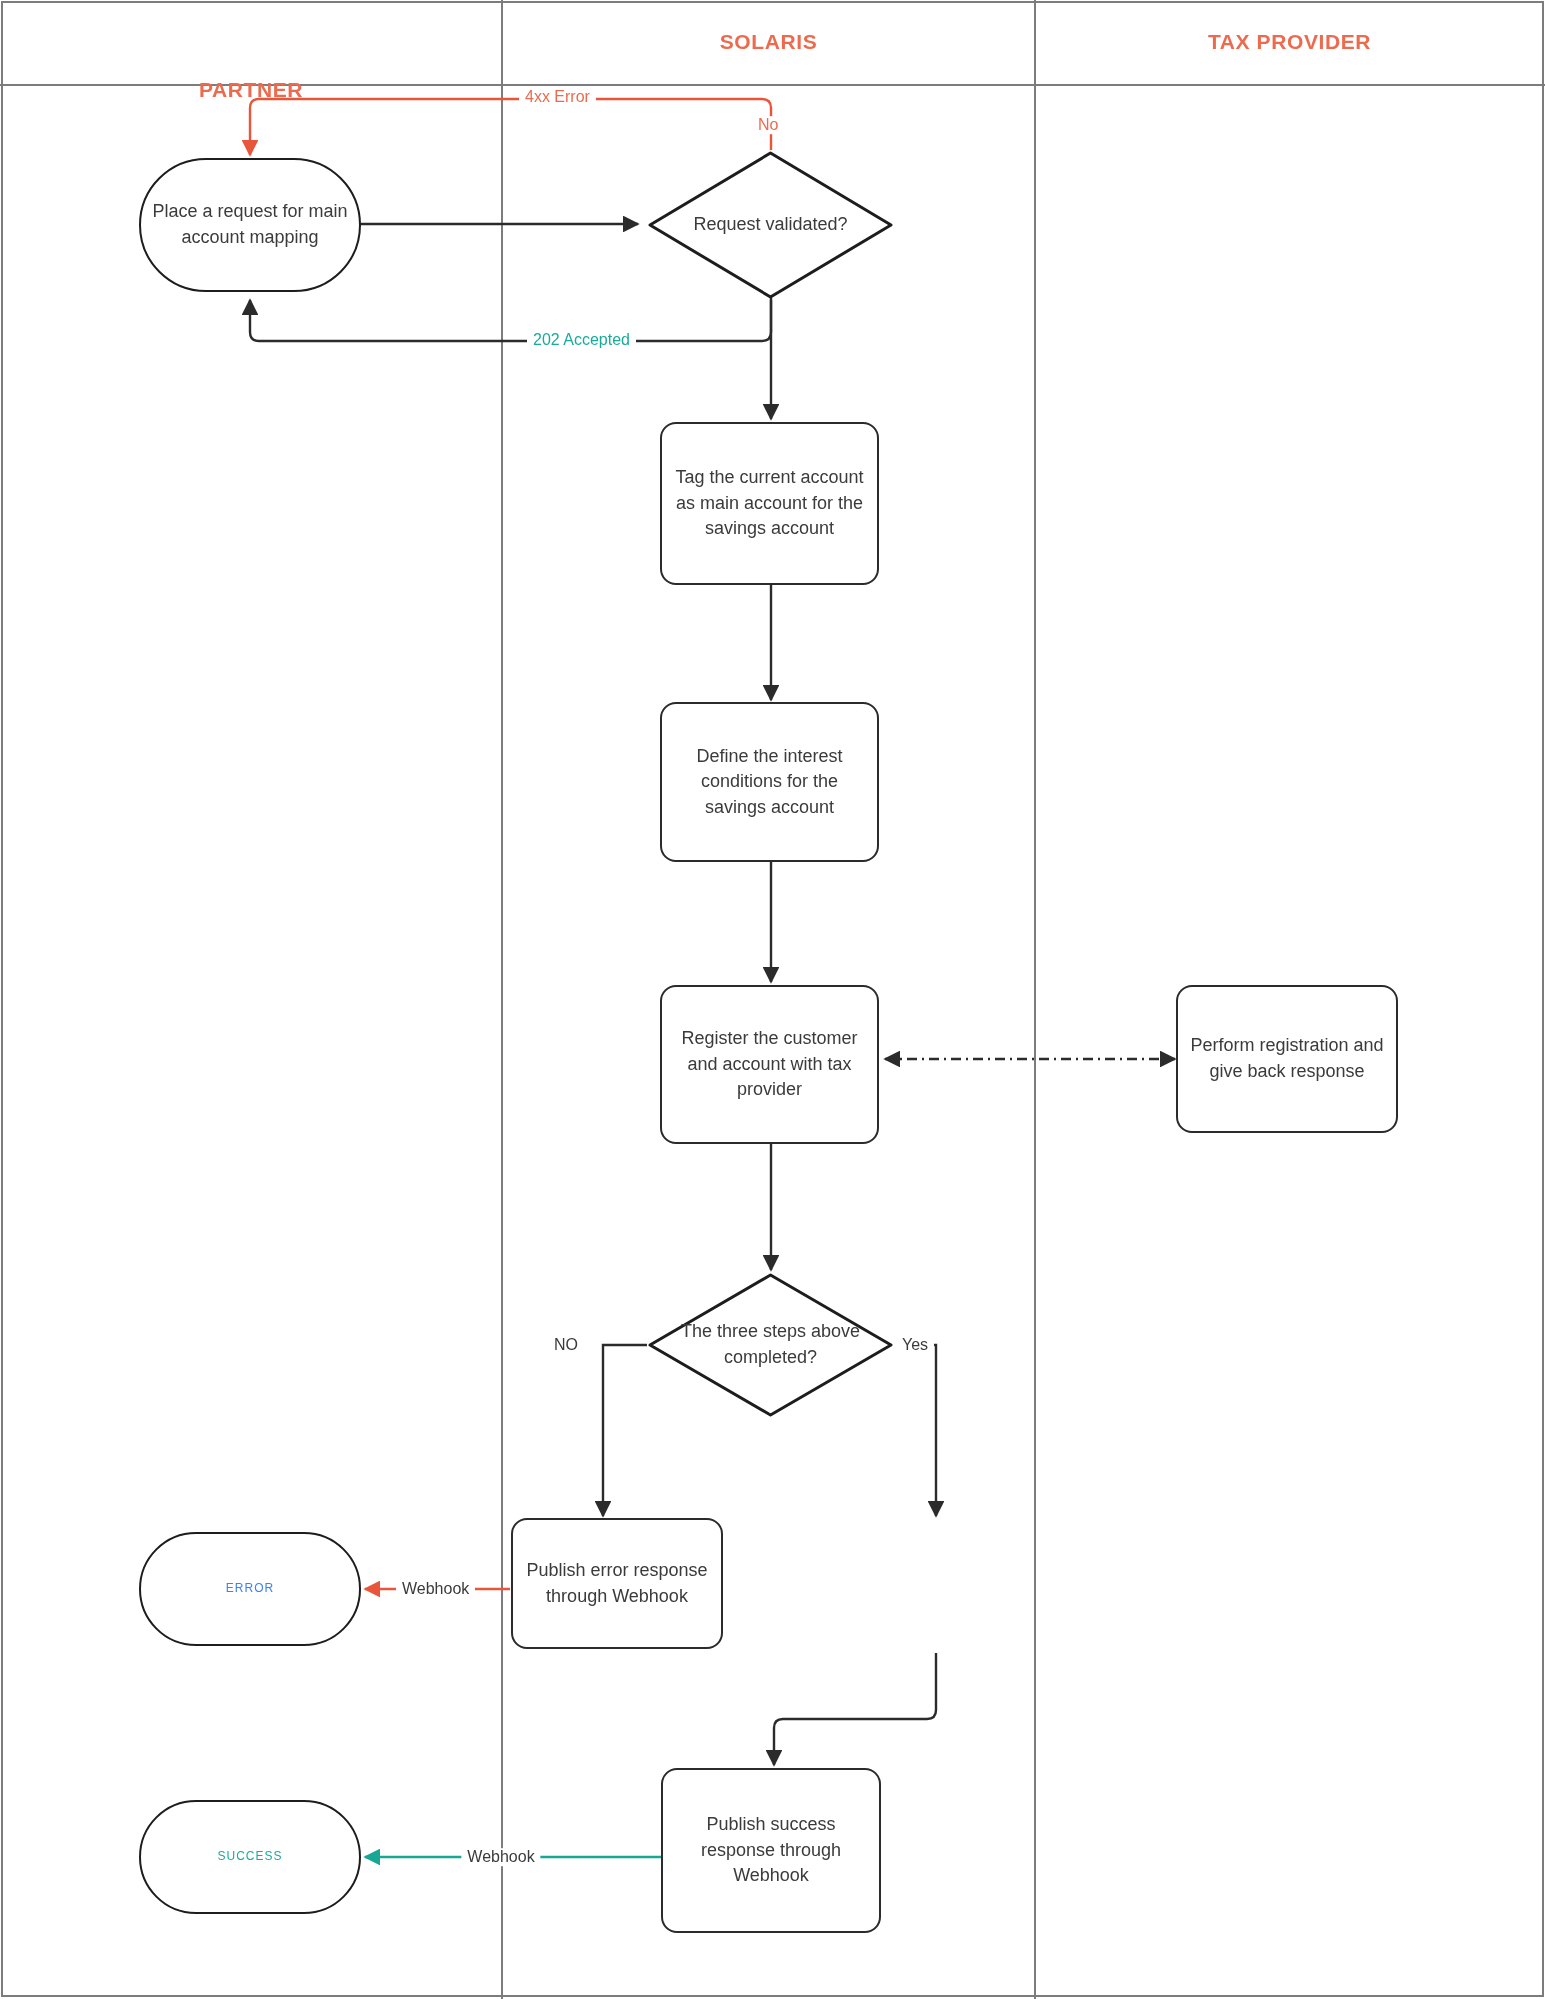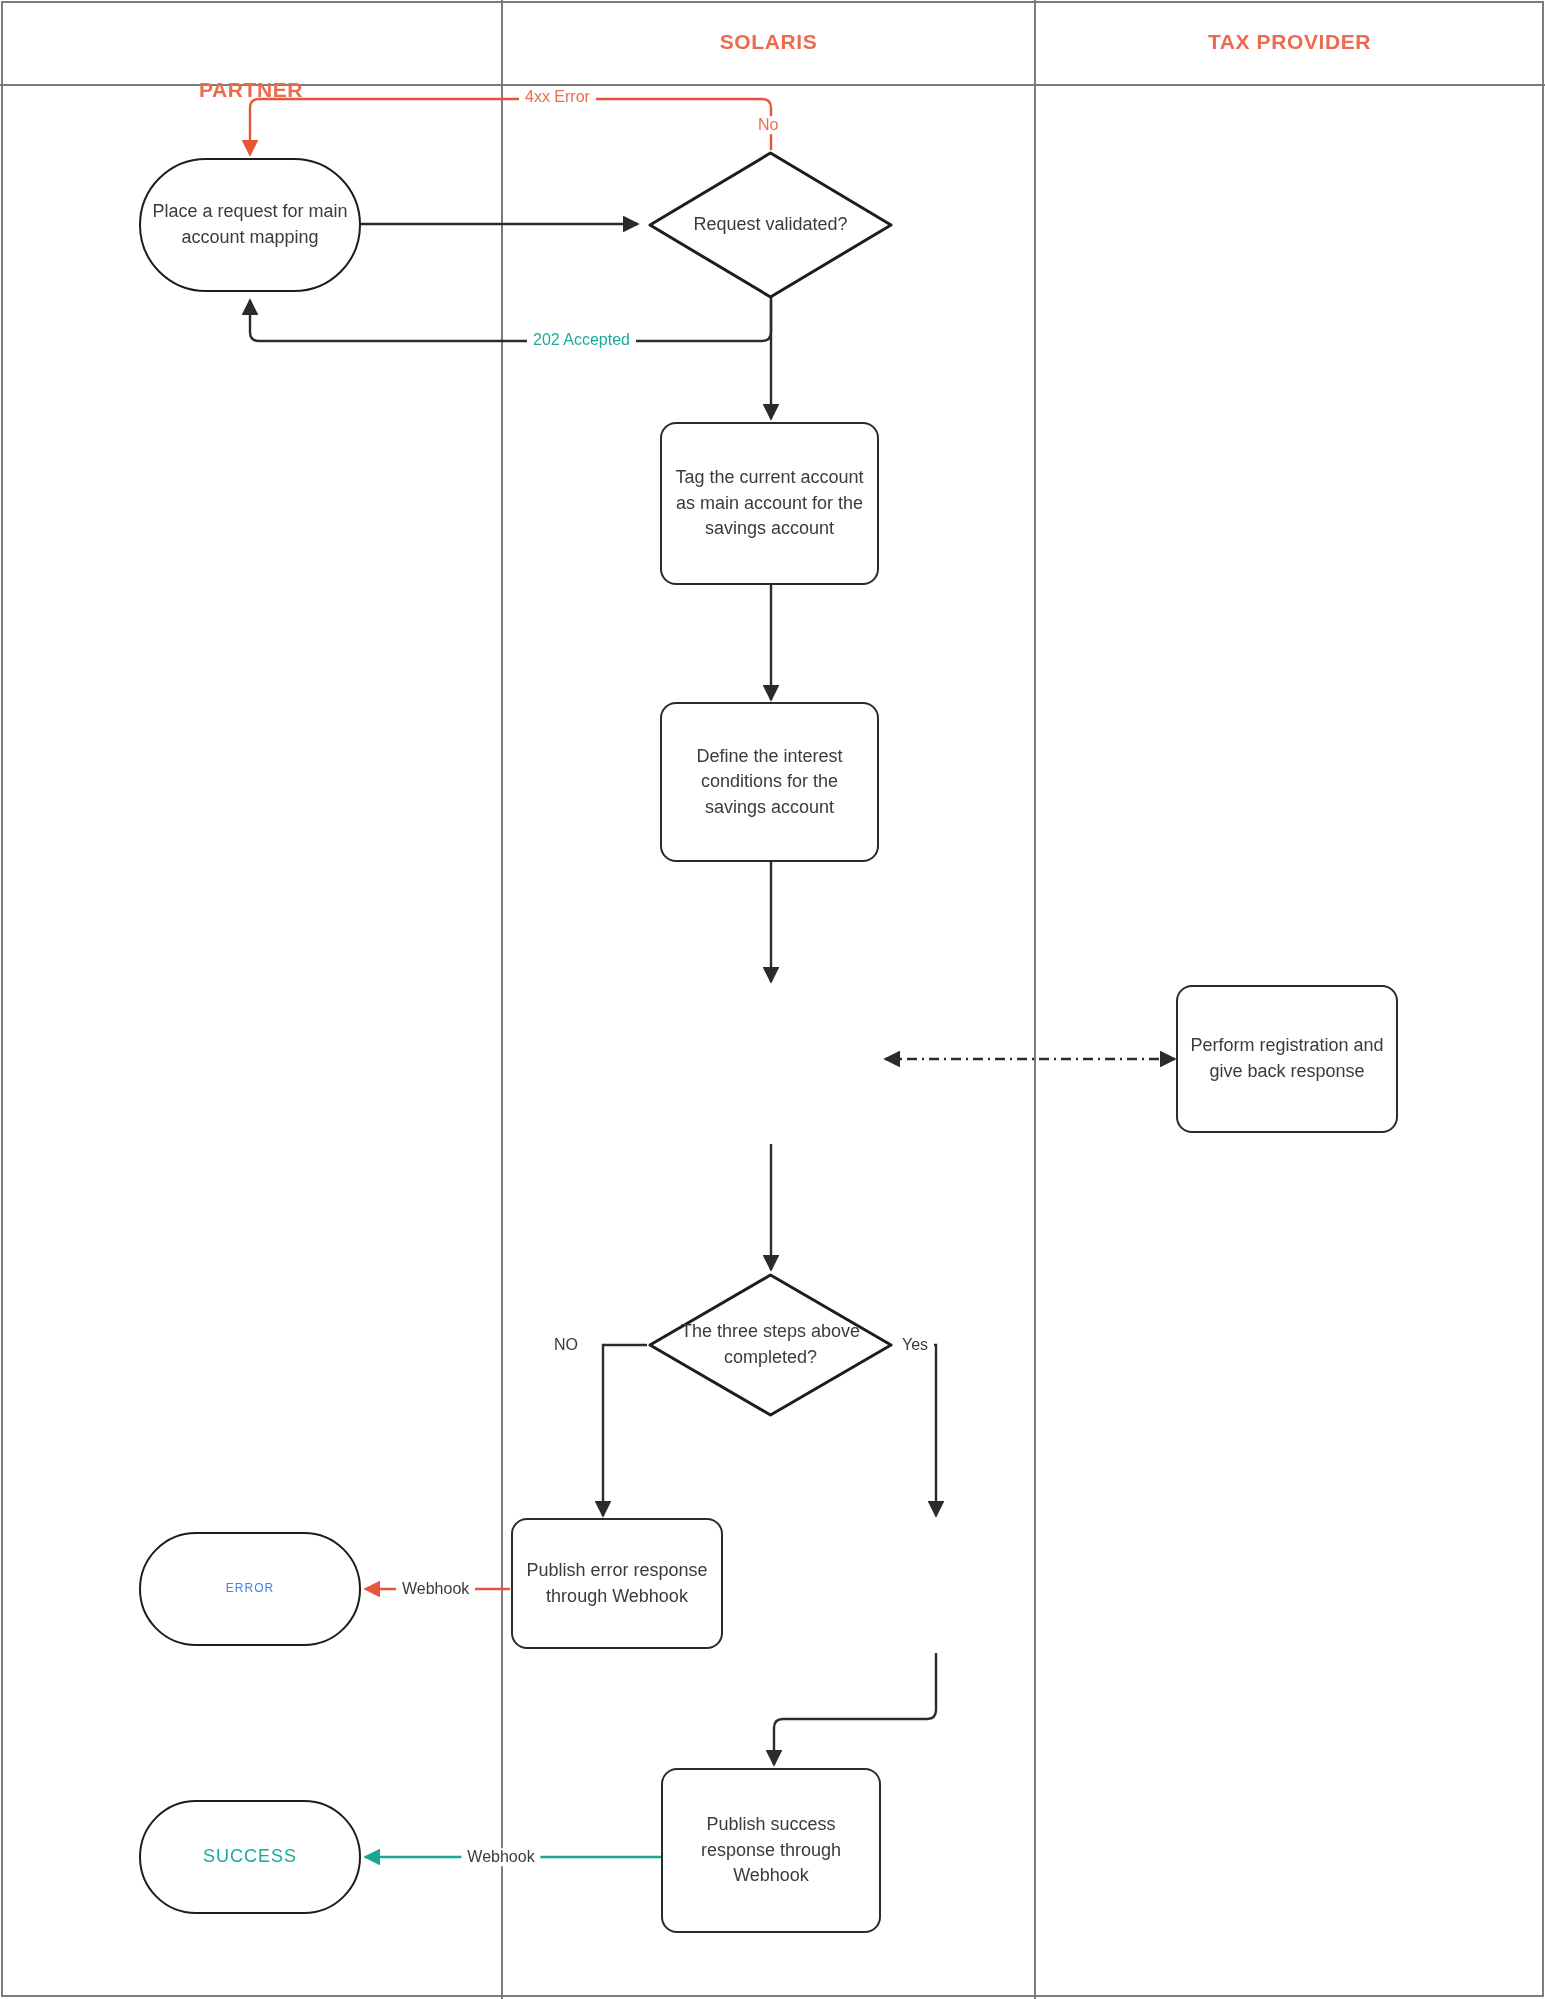--- a/index.html
+++ b/index.html
@@ -79,21 +79,21 @@
   }
   .node.process {
     border: 2.4px solid #2b2b2b;
     border-radius: 16px;
   }
   .node.terminator {
     border: 2.4px solid #1d1d1d;
     border-radius: 80px;
   }
   .node.term-error { color: #3b82f6; letter-spacing: 1px; font-size: 12px; }
-  .node.term-success { color: #1aab9b; letter-spacing: 1px; font-size: 18px; }
+  .node.term-success { color: #1aab9b; letter-spacing: 1px; font-size: 12px; }
 
   .diamond {
     position: absolute;
   }
   .diamond .dshape {
     position: absolute;
     left: 0; top: 0;
     width: 100%; height: 100%;
   }
   .diamond .dtext {
@@ -192,20 +192,21 @@
     <svg class="dshape" viewBox="0 0 247 150" preserveAspectRatio="none">
       <polygon points="123.5,3 244,75 123.5,147 3,75" fill="#ffffff" stroke="#1d1d1d" stroke-width="3" stroke-linejoin="round"></polygon>
     </svg>
     <div class="dtext">Request validated?</div>
   </div>
 
   <div class="node process" style="left:660px; top:422px; width:219px; height:163px;">Tag the current account as main account for the savings account</div>
 
   <div class="node process" style="left:660px; top:702px; width:219px; height:160px;">Define the interest conditions for the savings account</div>
 
+  <div class="node process" style="left:660px; top:985px; width:219px; height:159px;">Register the customer and account with tax provider</div>
 
   <div class="diamond" style="left:647px; top:1272px; width:247px; height:146px;">
     <svg class="dshape" viewBox="0 0 247 146" preserveAspectRatio="none">
       <polygon points="123.5,3 244,73 123.5,143 3,73" fill="#ffffff" stroke="#1d1d1d" stroke-width="3" stroke-linejoin="round"></polygon>
     </svg>
     <div class="dtext">The three steps above completed?</div>
   </div>
 
   <div class="node process" style="left:511px; top:1518px; width:212px; height:131px;">Publish error response through Webhook</div>
 

